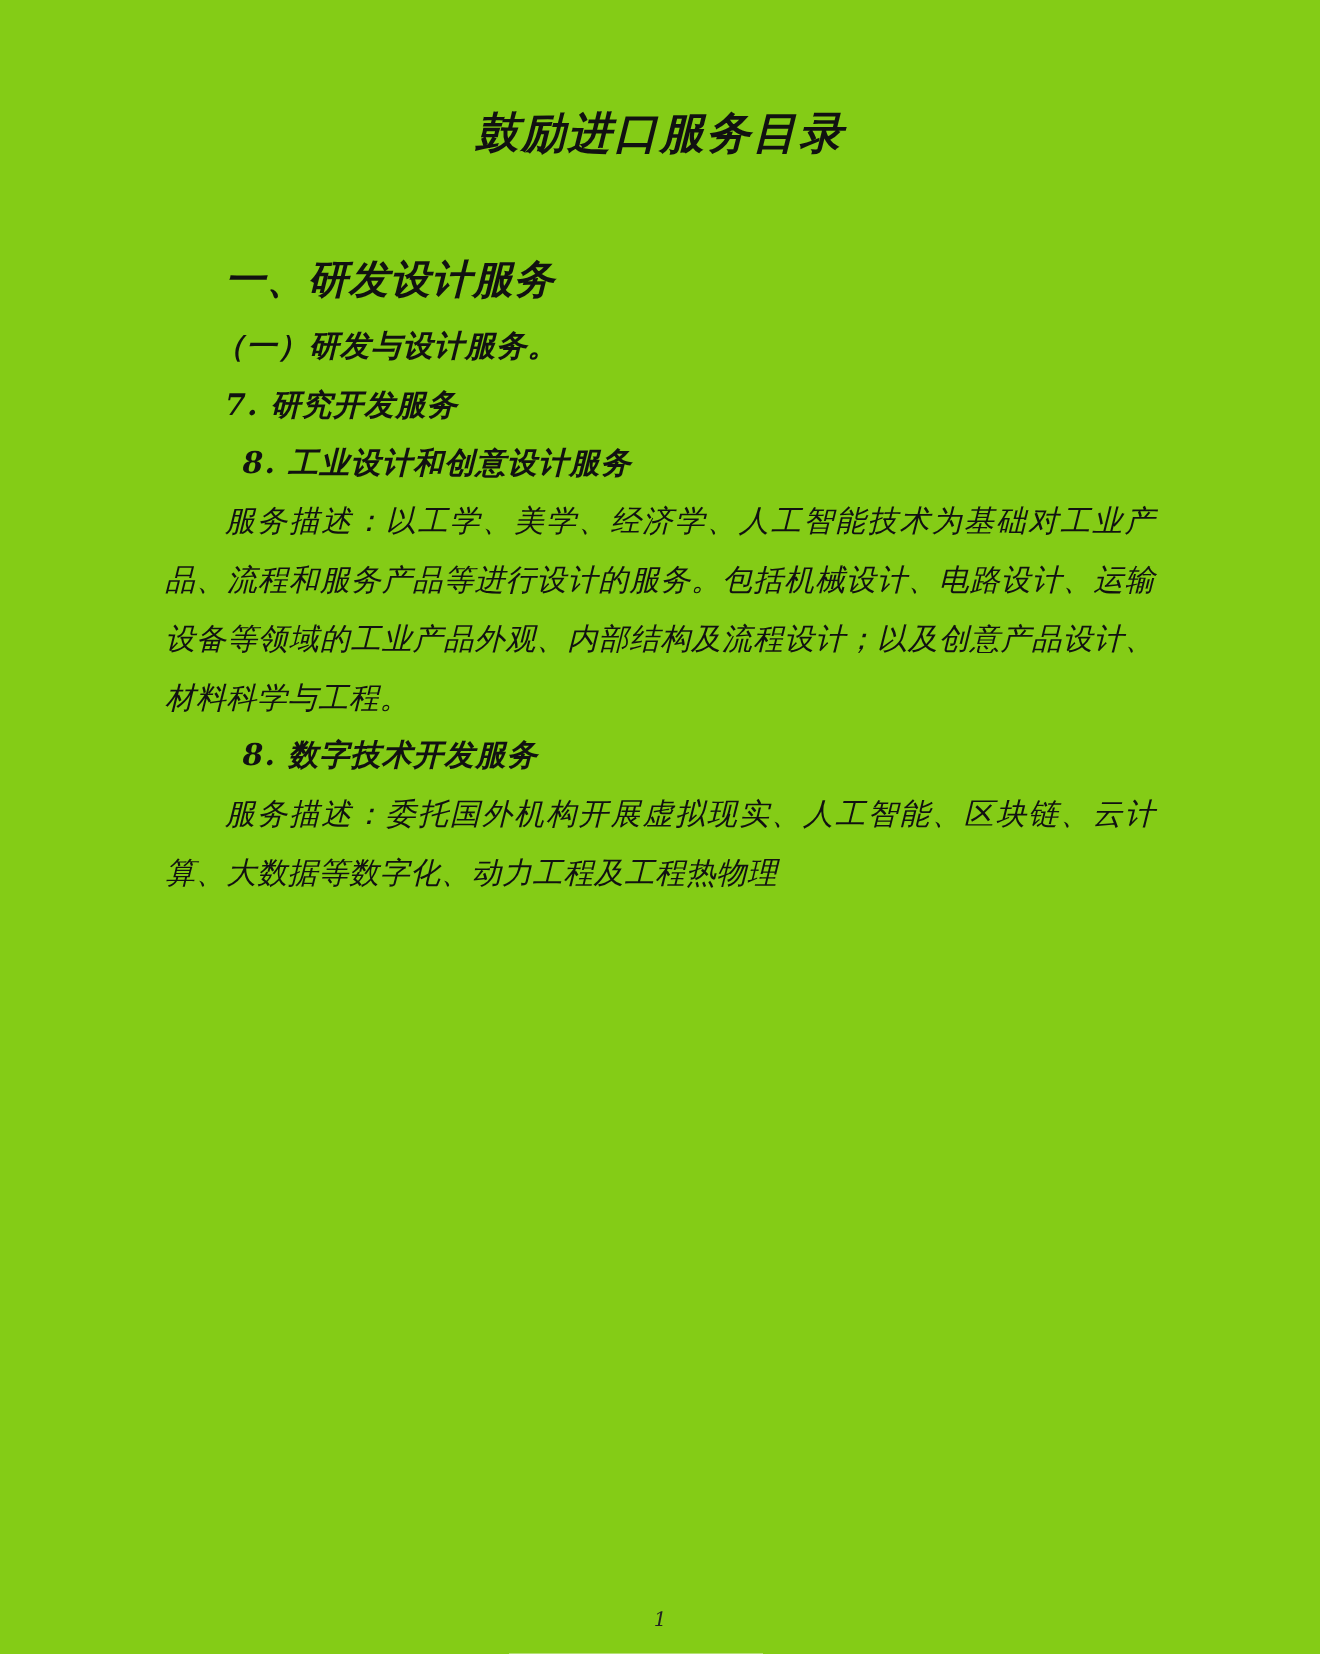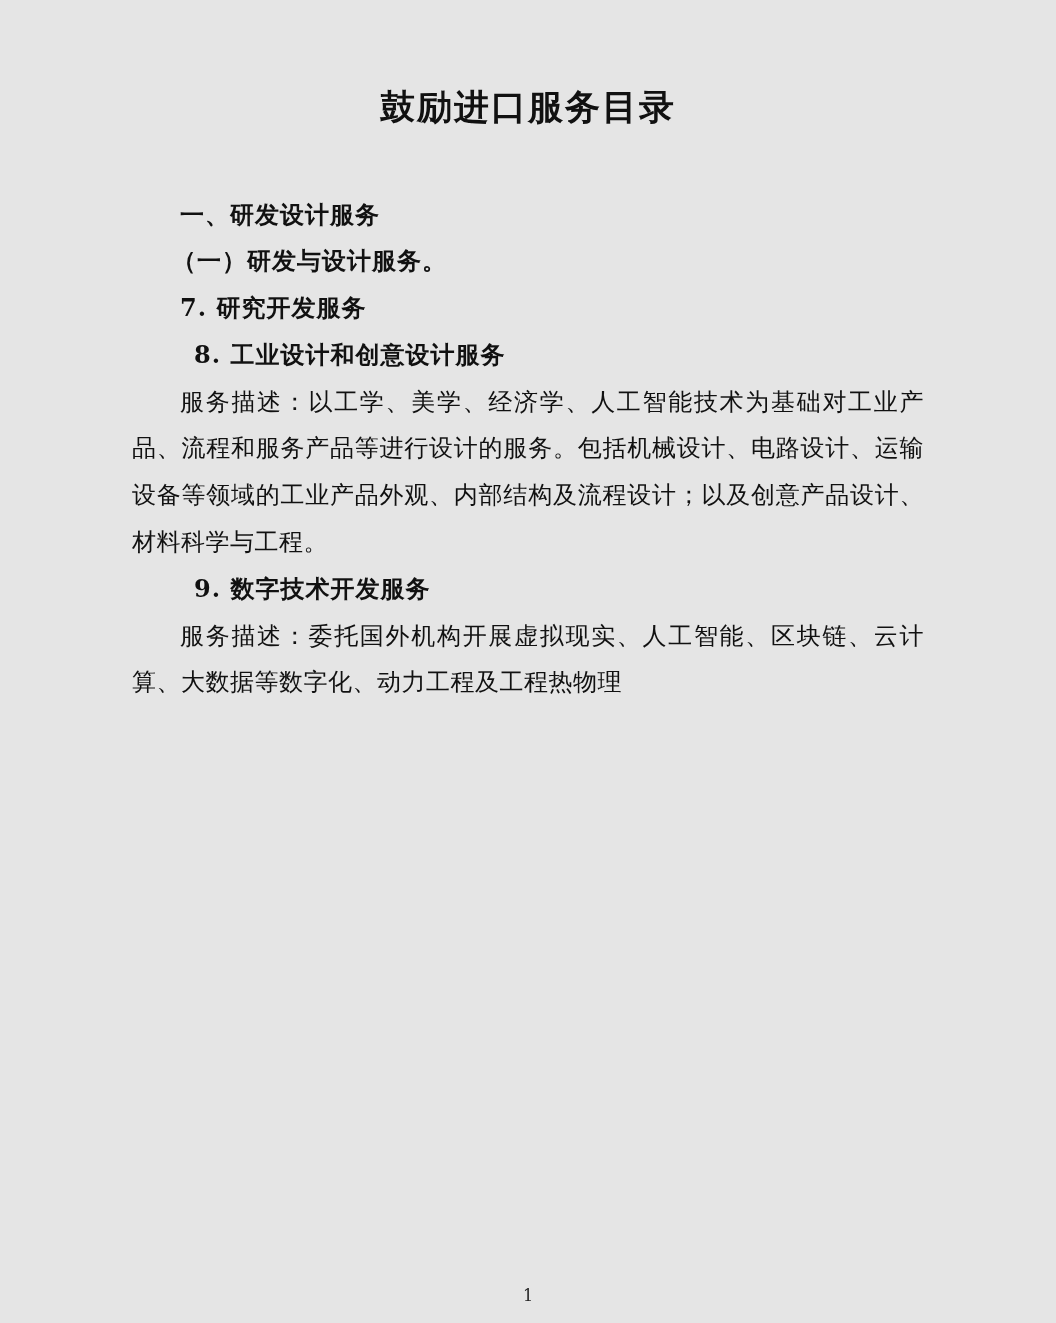--- a/index.html
+++ b/index.html
@@ -4,40 +4,41 @@
 <style>
   html, body {
     margin: 0;
     padding: 0;
     background: #ffffff;
   }
   .page {
     position: relative;
     width: 1056px;
     height: 1323px;
-    background: #e5e5e5;
+    background: #84cc16;
     box-sizing: border-box;
     padding: 62px 132px 0 132px;
     font-family: "DejaVu Serif", "Liberation Serif", serif;
     color: #111111;
     overflow: hidden;
+    font-style: italic;
   }
   .doc-title {
     text-align: center;
     font-size: 35px;
     font-weight: bold;
     letter-spacing: 2px;
     margin: 22px 0 0 0;
     line-height: 1.3;
   }
   .body-block {
     margin-top: 62px;
   }
   .h-level1 {
-    font-size: 24px;
+    font-size: 32px;
     font-weight: bold;
     line-height: 1.95;
     text-indent: 48px;
     letter-spacing: 1px;
     margin: 0;
   }
   .h-level2 {
     font-size: 24px;
     font-weight: bold;
     line-height: 1.95;
@@ -82,18 +83,18 @@
 <div class="page">
 
   <h1 class="doc-title">鼓励进口服务目录</h1>
 
   <div class="body-block">
     <p class="h-level1">一、研发设计服务</p>
     <p class="h-level2">（一）研发与设计服务。</p>
     <p class="h-item">7. 研究开发服务</p>
     <p class="h-item h-item-indent">8. 工业设计和创意设计服务</p>
     <p class="para">服务描述：以工学、美学、经济学、人工智能技术为基础对工业产品、流程和服务产品等进行设计的服务。包括机械设计、电路设计、运输设备等领域的工业产品外观、内部结构及流程设计；以及创意产品设计、材料科学与工程。</p>
-    <p class="h-item h-item-indent">9. 数字技术开发服务</p>
+    <p class="h-item h-item-indent">8. 数字技术开发服务</p>
     <p class="para">服务描述：委托国外机构开展虚拟现实、人工智能、区块链、云计算、大数据等数字化、动力工程及工程热物理</p>
   </div>
 
   <div class="page-number">1</div>
 </div>
 
 </body></html>

